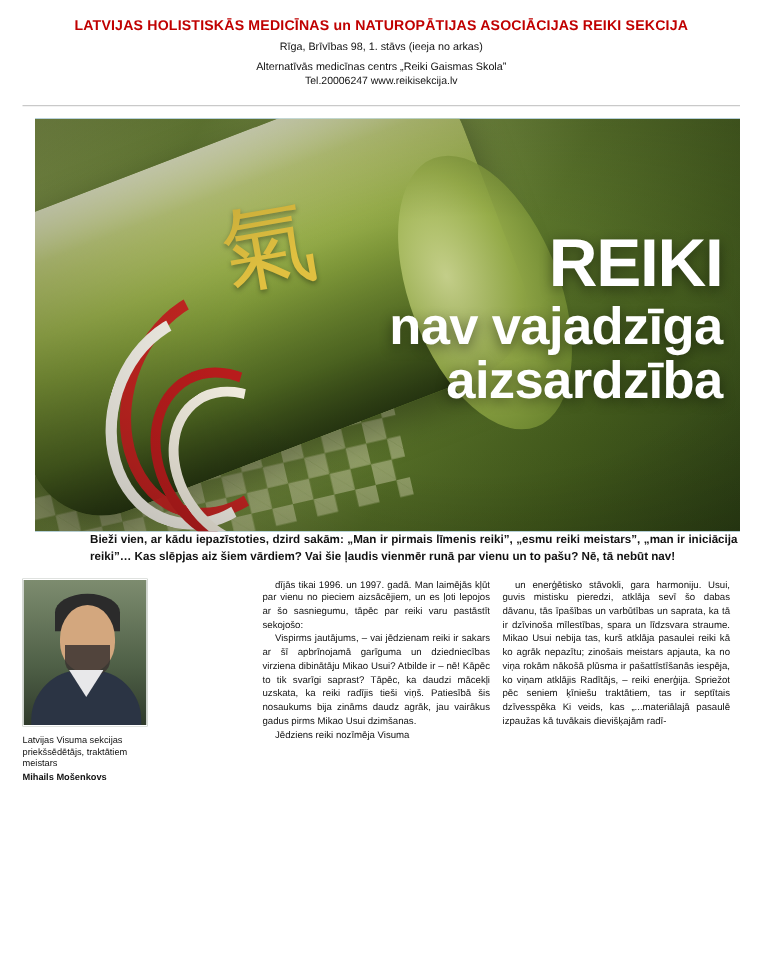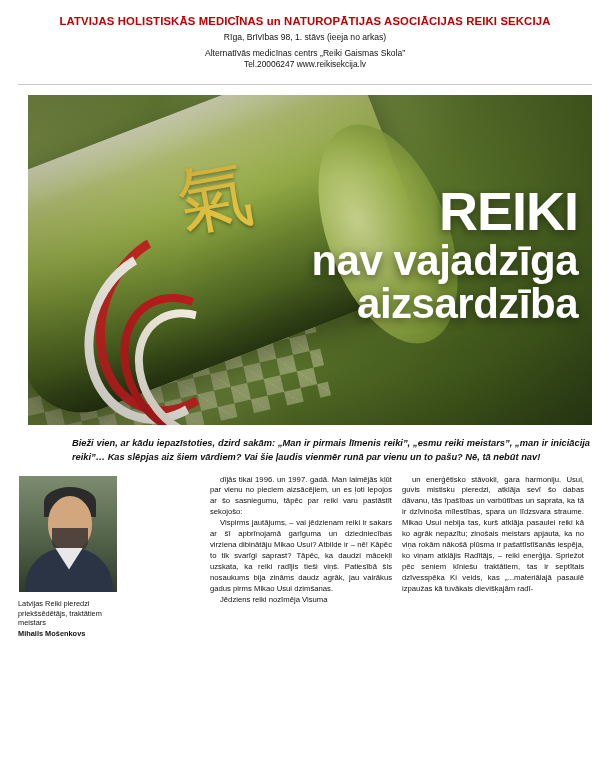--- a/index.html
+++ b/index.html
@@ -157,27 +157,26 @@
     font-weight: bold;
     line-height: 0.98;
     text-shadow: 0 3px 10px rgba(0,0,0,0.45);
   }
   .hero-title .l1 { font-size: 54px; letter-spacing: -1px; display: block; }
   .hero-title .l2 { font-size: 42px; letter-spacing: -0.5px; display: block; margin-top: 2px; }
   .hero-title .l3 { font-size: 42px; letter-spacing: -0.5px; display: block; margin-top: 2px; }
 
   
   .lead {
-    margin: 12px 20px 0 72px;
+    margin: 0 20px 0 72px;
     font-size: 9.3px;
     font-weight: bold;
     color: #111111;
     line-height: 1.5;
     text-align: justify;
-    font-style: italic;
   }
 
   
   .body {
     position: relative;
     margin: 10px 18px 0 18px;
     display: flex;
     gap: 10px;
   }
   .col {
@@ -289,21 +288,21 @@
       <div class="photo-wrap">
         <div class="photo">
           <div class="bg"></div>
           <div class="body-shirt"></div>
           <div class="hair"></div>
           <div class="face"></div>
           <div class="beard"></div>
           <div class="collar"></div>
         </div>
         <div class="caption">
-          <span>Latvijas Reiki pieredzi</span><br>
+          <span>Latvijas Visuma sekcijas</span><br>
           <span>priekšsēdētājs, traktātiem meistars</span>
           <span class="name">Mihails Mošenkovs</span>
         </div>
       </div>
     </div>
 
     <div class="col">
       <p class="first">dījās tikai 1996. un 1997. gadā. Man laimējās kļūt par vienu no pieciem aizsācējiem, un es ļoti lepojos ar šo sasniegumu, tāpēc par reiki varu pastāstīt sekojošo:</p>
       <p>Vispirms jautājums, – vai jēdzienam reiki ir sakars ar šī apbrīnojamā garīguma un dziedniecības virziena dibinātāju Mikao Usui? Atbilde ir – nē! Kāpēc to tik svarīgi saprast? Tāpēc, ka daudzi mācekļi uzskata, ka reiki radījis tieši viņš. Patiesībā šis nosaukums bija zināms daudz agrāk, jau vairākus gadus pirms Mikao Usui dzimšanas.</p>
       <p>Jēdziens reiki nozīmēja Visuma</p>

